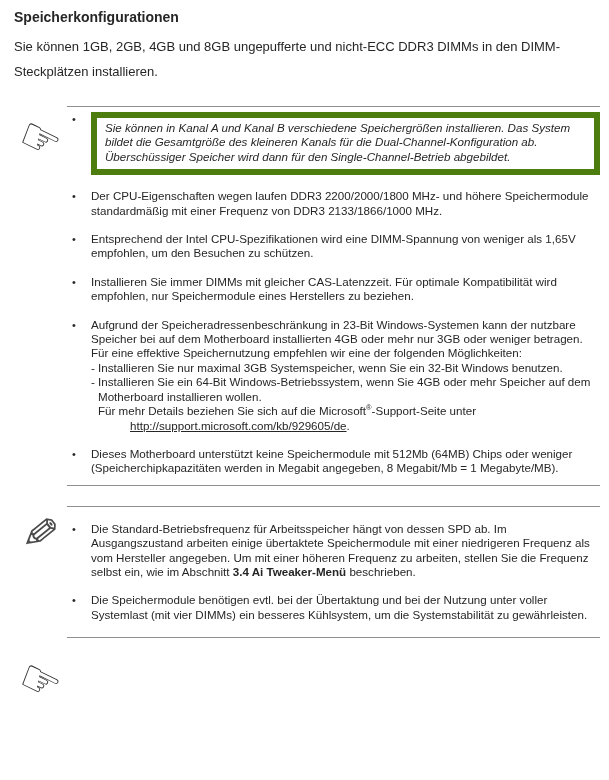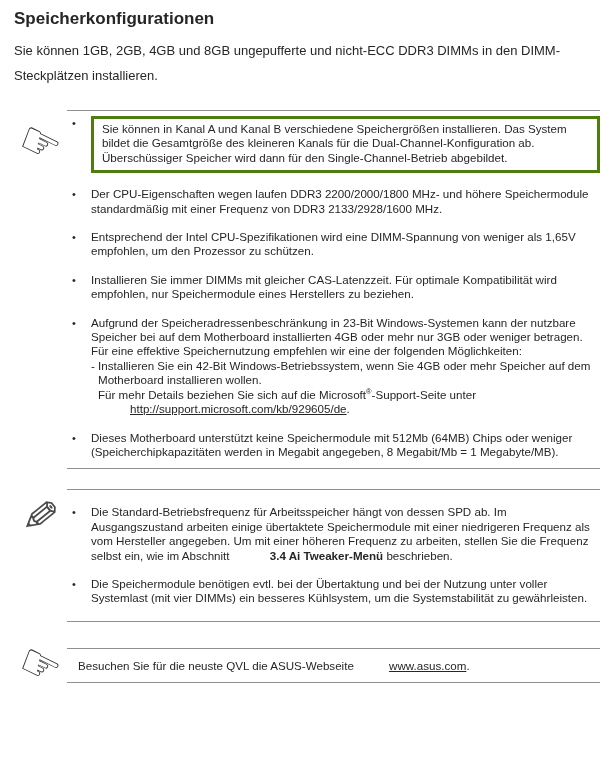--- a/index.html
+++ b/index.html
@@ -5,21 +5,21 @@
   * { margin:0; padding:0; box-sizing:border-box; }
   html,body { background:#ffffff; }
   body {
     width:609px; height:780px;
     font-family:"Liberation Sans","DejaVu Sans",sans-serif;
     color:#262626;
     -webkit-font-smoothing:antialiased;
   }
   .page { position:relative; width:609px; height:780px; padding:9px 9px 0 14px; overflow:hidden; }
 
-  .doc-title { font-size:17px; font-weight:700; margin-bottom:9px; }
+  .doc-title { font-size:14px; font-weight:700; margin-bottom:9px; }
   .intro { font-size:13px; line-height:25px; max-width:580px; margin-bottom:22px; }
 
   .note { display:flex; align-items:flex-start; }
   .icon-col { flex:0 0 53px; width:53px; display:flex; justify-content:center; }
   .glyph { font-family:"DejaVu Sans",sans-serif; line-height:1; display:inline-block; }
   .hand-icon { font-size:46px; color:#2f2f2f; transform:rotate(26deg); margin-top:10px; }
   .hand-icon.small-offset { margin-top:-6px; }
   .pencil-icon { font-size:44px; color:#4a4a4a; transform:scaleX(-1) rotate(-6deg); margin-top:6px; }
 
   .note-body {
@@ -31,27 +31,27 @@
   #note1 .note-body { padding:5px 0 9px; }
   #note1 { margin-bottom:20px; }
   #note2 .note-body { padding:15px 0; }
   #note2 { margin-bottom:26px; }
   #note3 .note-body { padding:10px 0 9px 11px; }
 
   .bullet { display:flex; margin-bottom:14px; }
   .bullet:last-child { margin-bottom:0; }
   .marker { flex:0 0 24px; padding-left:5px; font-size:11px; }
   .btext { flex:1; padding-right:4px; }
-  .hl-box { border:3px solid #4d7c0f; padding:3px 8px 5px; }
+  .hl-box { border:6px solid #4d7c0f; padding:3px 8px 5px;font-style:italic; }
 
   .sub { padding-left:7px; text-indent:-7px; }
   .detail { padding-left:7px; }
   sup.reg { font-size:7.5px; vertical-align:super; line-height:0; }
   .link { text-decoration:underline; cursor:pointer;padding-left:32px; }
-  .bold { font-weight:700;margin-left:37px; }
+  .bold { font-weight:700; }
 </style>
 </head>
 <body>
 
 <div class="page">
 
   <h1 class="doc-title">Speicherkonfigurationen</h1>
   <p class="intro">Sie können 1GB, 2GB, 4GB und 8GB ungepufferte und nicht-ECC DDR3 DIMMs in den DIMM-Steckplätzen installieren.</p>
 
   <section class="note" id="note1">
@@ -60,38 +60,39 @@
       </div>
     <div class="note-body">
 
       <div class="bullet">
         <span class="marker">•</span>
         <div class="btext hl-box">Sie können in Kanal A und Kanal B verschiedene Speichergrößen installieren. Das System bildet die Gesamtgröße des kleineren Kanals für die Dual-Channel-Konfiguration ab. Überschüssiger Speicher wird dann für den Single-Channel-Betrieb abgebildet.</div>
       </div>
 
       <div class="bullet">
         <span class="marker">•</span>
-        <div class="btext">Der CPU-Eigenschaften wegen laufen DDR3 2200/2000/1800 MHz- und höhere Speichermodule standardmäßig mit einer Frequenz von DDR3 2133/2928/1600 MHz.</div>
+        <div class="btext">Der CPU-Eigenschaften wegen laufen DDR3 2200/2000/1800 MHz- und höhere Speichermodule standardmäßig mit einer Frequenz von DDR3 2133/1866/1000 MHz.</div>
       </div>
 
       <div class="bullet">
         <span class="marker">•</span>
-        <div class="btext">Entsprechend der Intel CPU-Spezifikationen wird eine DIMM-Spannung von weniger als 1,65V empfohlen, um den Prozessor zu schützen.</div>
+        <div class="btext">Entsprechend der Intel CPU-Spezifikationen wird eine DIMM-Spannung von weniger als 1,65V empfohlen, um den Besuchen zu schützen.</div>
       </div>
 
       <div class="bullet">
         <span class="marker">•</span>
         <div class="btext">Installieren Sie immer DIMMs mit gleicher CAS-Latenzzeit. Für optimale Kompatibilität wird empfohlen, nur Speichermodule eines Herstellers zu beziehen.</div>
       </div>
 
       <div class="bullet">
         <span class="marker">•</span>
         <div class="btext">
           <div>Aufgrund der Speicheradressenbeschränkung in 23-Bit Windows-Systemen kann der nutzbare Speicher bei auf dem Motherboard installierten 4GB oder mehr nur 3GB oder weniger betragen. Für eine effektive Speichernutzung empfehlen wir eine der folgenden Möglichkeiten:</div>
-          <div class="sub">- Installieren Sie ein 42-Bit Windows-Betriebssystem, wenn Sie 4GB oder mehr Speicher auf dem Motherboard installieren wollen.</div>
+          <div class="sub">- Installieren Sie nur maximal 3GB Systemspeicher, wenn Sie ein 32-Bit Windows benutzen.</div>
+          <div class="sub">- Installieren Sie ein 64-Bit Windows-Betriebssystem, wenn Sie 4GB oder mehr Speicher auf dem Motherboard installieren wollen.</div>
           <div class="detail"><span>Für mehr Details beziehen Sie sich auf die Microsoft</span><sup class="reg">®</sup><span>-Support-Seite unter</span></div>
           <div class="detail"><span class="link">http://support.microsoft.com/kb/929605/de</span><span>.</span></div>
         </div>
       </div>
 
       <div class="bullet">
         <span class="marker">•</span>
         <div class="btext">Dieses Motherboard unterstützt keine Speichermodule mit 512Mb (64MB) Chips oder weniger (Speicherchipkapazitäten werden in Megabit angegeben, 8 Megabit/Mb = 1 Megabyte/MB).</div>
       </div>
 
@@ -114,16 +115,15 @@
         <div class="btext">Die Speichermodule benötigen evtl. bei der Übertaktung und bei der Nutzung unter voller Systemlast (mit vier DIMMs) ein besseres Kühlsystem, um die Systemstabilität zu gewährleisten.</div>
       </div>
 
     </div>
   </section>
 
   <section class="note" id="note3">
     <div class="icon-col">
         <span class="glyph hand-icon small-offset">☞</span>
       </div>
-    <div class="note-body"><span>Besuchen Sie für die neuste QVL die ASUS-Webseite </span><span class="link">www.asus.com</span><span>.</span></div>
   </section>
 
 </div>
 
 </body></html>

